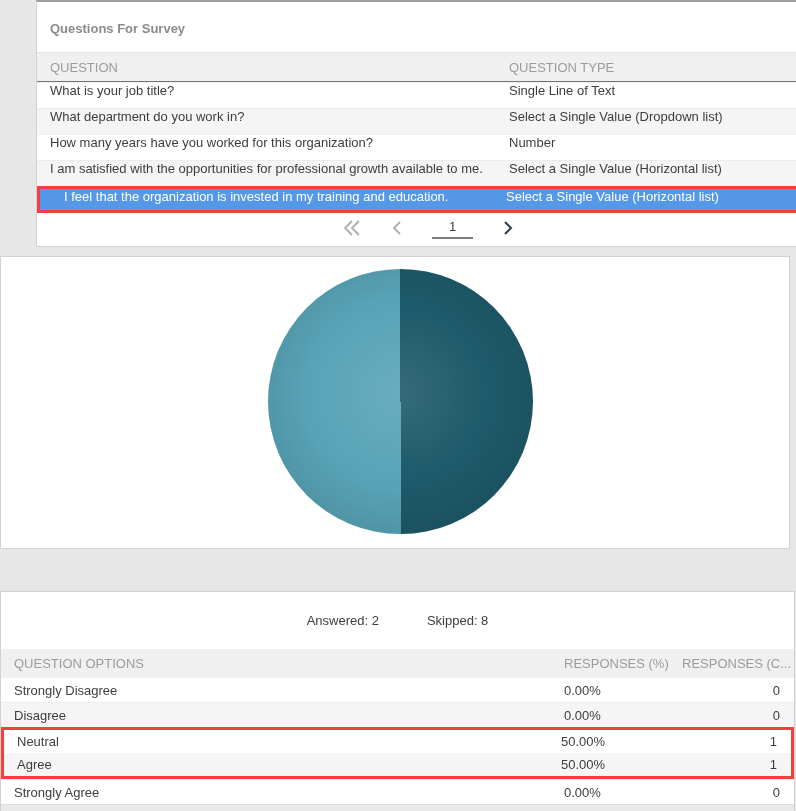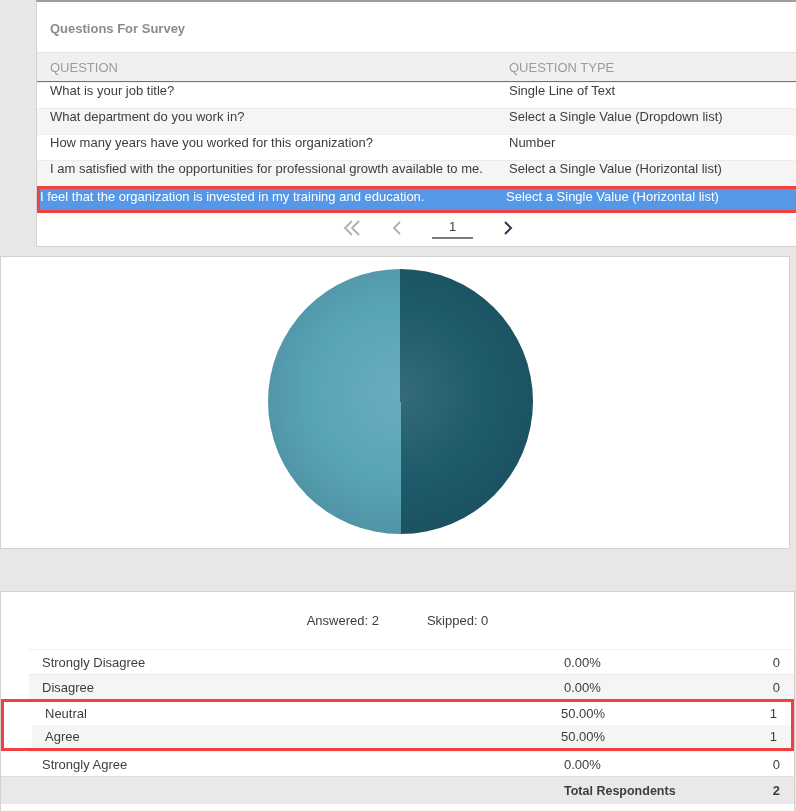--- a/index.html
+++ b/index.html
@@ -19,21 +19,21 @@
   .panel-title { height:50px; padding:19px 0 0 13px; color:#8b8b8b; font-weight:bold; }
   .t-head {
     height:30px; background:#f0f0f0; border-top:1px solid #e3e3e3; border-bottom:1px solid #737373;
     display:flex; align-items:center; color:#9c9c9c;
   }
   .c1 { flex:1; padding-left:13px; white-space:nowrap; overflow:hidden; }
   .c2 { width:310px; flex:none; white-space:nowrap; overflow:hidden; }
   .t-row { height:26px; display:flex; align-items:flex-start; background:#fff; border-top:1px solid #f0f0f0; cursor:pointer; }
   .t-row.alt { background:#f5f5f5; border-top-color:#ececec; }
   .t-row.selected { background:#5598e8; color:#fff; border:3px solid #f23f3f; height:27px; }
-  .t-row.selected .c1 { padding-left:0; }
+  .t-row.selected .c1 { padding-left:24px; }
   .pager { height:32px; display:flex; align-items:center; justify-content:center; gap:29px; }
   .pg { background:none; border:none; padding:0; display:flex; align-items:center; cursor:pointer; }
   .pg.muted { color:#aeaeae; }
   .pg.active { color:#2f3e4b; }
   .page-num {
     min-width:41px; text-align:center; color:#3d3d3d;
     border-bottom:2px solid #7c7c7c; padding-bottom:3px; cursor:pointer;
   }
 
   
@@ -47,21 +47,21 @@
   }
 
   
   .panel-results { top:591px; width:795px; height:245px; }
   .stats { height:57px; display:flex; align-items:center; justify-content:center; gap:48px; }
   .r-head { height:28px; background:#f0f0f0; display:flex; align-items:center; color:#9c9c9c; }
   .rc1 { flex:1; padding-left:13px; white-space:nowrap; overflow:hidden; }
   .rc2 { width:118px; flex:none; white-space:nowrap; }
   .rc3 { width:112px; flex:none; text-align:right; padding-right:14px; white-space:nowrap; }
   .r-head .rc3 { text-align:left; padding-right:4px; overflow:hidden; }
-  .r-row { height:25px; display:flex; align-items:center; background:#fff; border-top:1px solid #f0f0f0;margin-left:28px; }
+  .r-row { height:25px; display:flex; align-items:center; background:#fff; border-top:1px solid #f0f0f0; }
   .r-row.alt { background:#f5f5f5; border-top-color:#ececec; }
   .hl-box { border:3px solid #f23f3f; }
   .hl-box .r-row { height:23px; border-top:none; }
   .r-total { height:28px; background:#e9e9e9; display:flex; align-items:center; font-weight:bold; border-top:1px solid #ddd; }
   .r-total .total-label { display:inline-block; width:82px; text-align:center; font-size:12.5px; line-height:12.5px; }
 </style>
 </head>
 <body>
 
 <section class="panel panel-questions">
@@ -120,23 +120,28 @@
   </div>
 </section>
 
 <section class="panel panel-chart">
   <div class="pie" style="background-image: radial-gradient(circle at 50% 47%, rgba(255, 255, 255, 0.1), rgba(255, 255, 255, 0) 46%, rgba(0, 0, 0, 0.12) 80%, rgba(0, 0, 0, 0.32) 99%), conic-gradient(rgb(30, 90, 106) 0deg, rgb(30, 90, 106) 180deg, rgb(88, 164, 183) 180deg, rgb(88, 164, 183) 360deg);"></div>
 </section>
 
 <section class="panel panel-results">
   <div class="stats">
     <span>Answered: 2</span>
-    <span>Skipped: 0</span>
+    <span>Skipped: 8</span>
   </div>
 
+  <div class="r-head">
+    <div class="rc1">QUESTION OPTIONS</div>
+    <div class="rc2">RESPONSES (%)</div>
+    <div class="rc3">RESPONSES (C...</div>
+  </div>
 
   <div class="r-row">
     <div class="rc1">Strongly Disagree</div>
     <div class="rc2">0.00%</div>
     <div class="rc3">0</div>
   </div>
   <div class="r-row alt">
     <div class="rc1">Disagree</div>
     <div class="rc2">0.00%</div>
     <div class="rc3">0</div>

